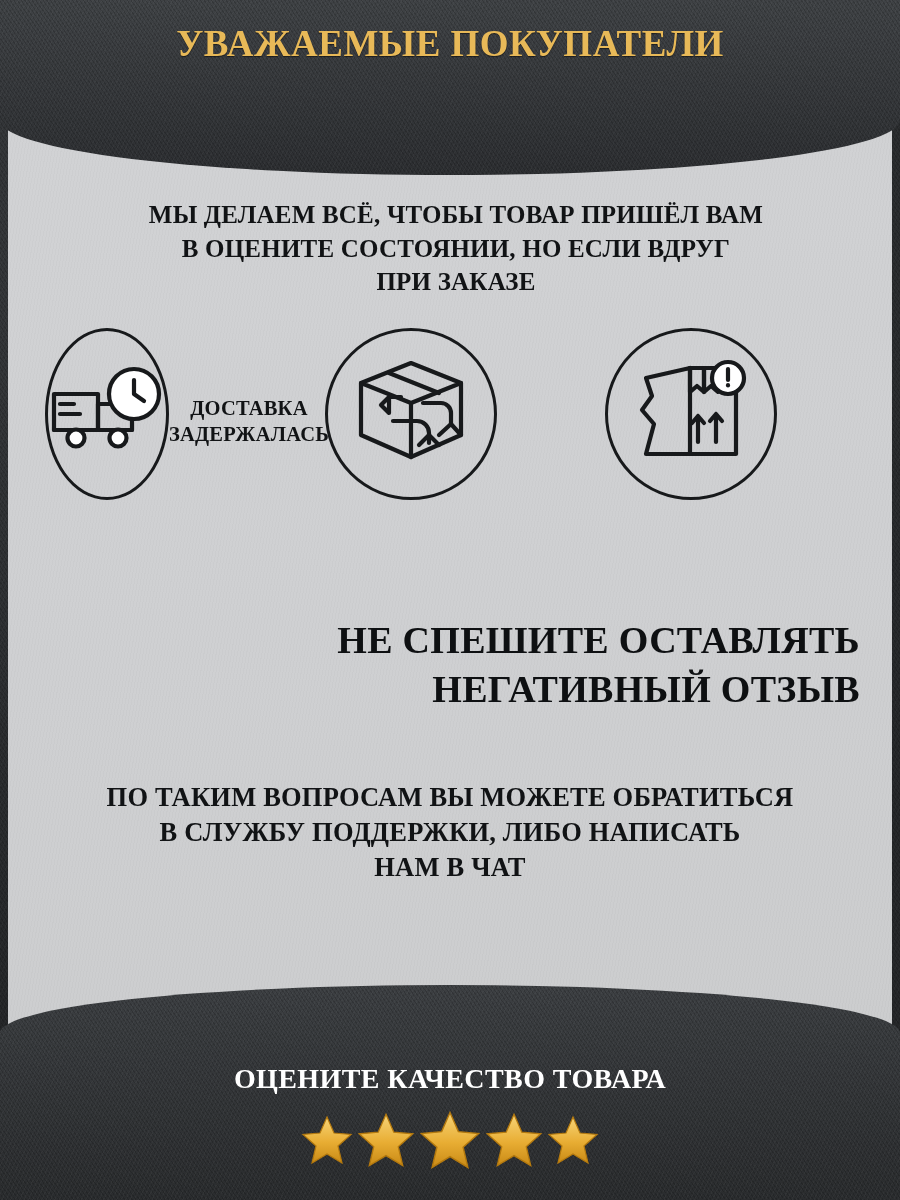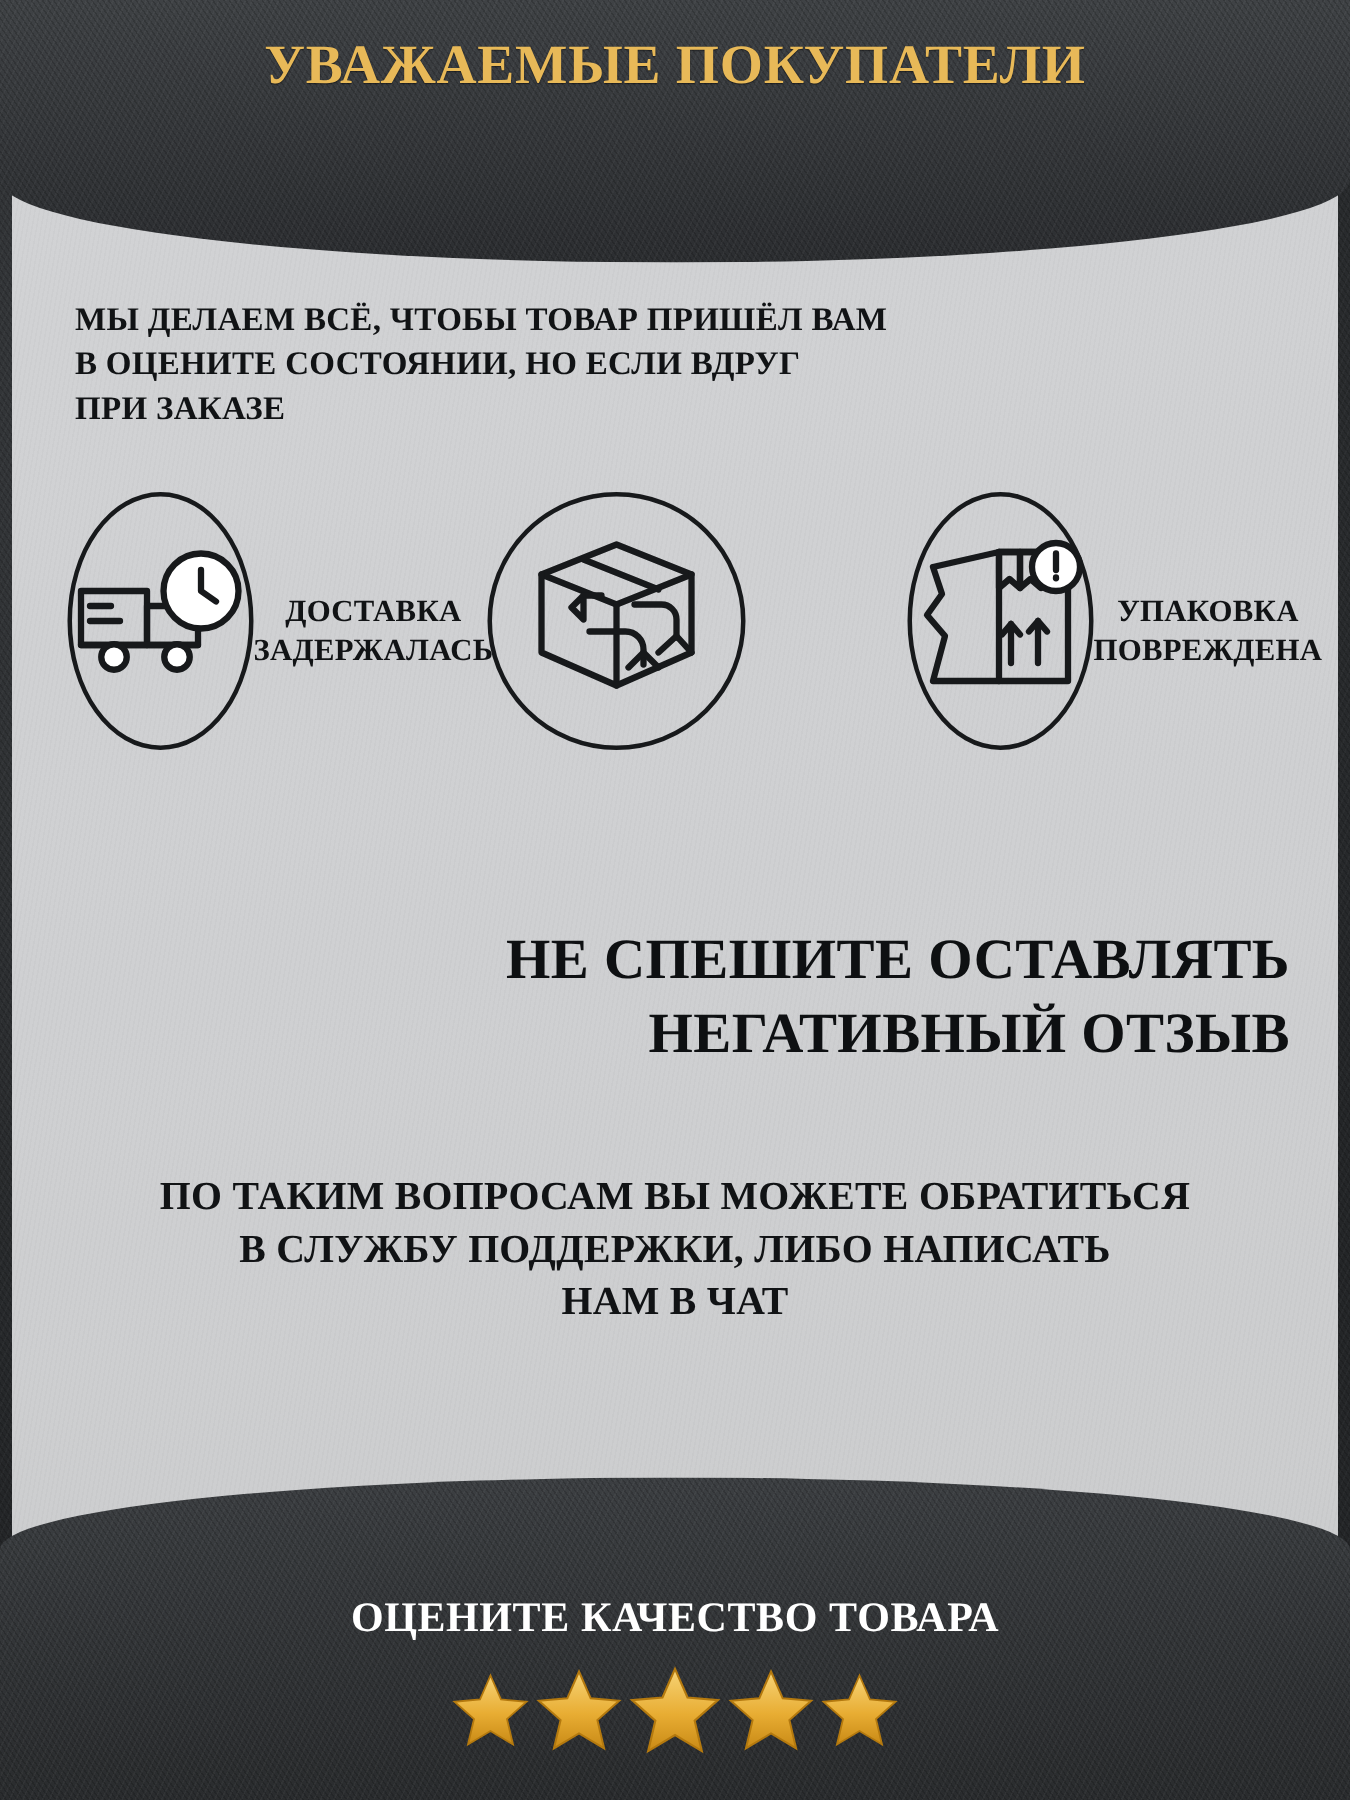--- a/index.html
+++ b/index.html
@@ -83,23 +83,24 @@
     line-height: 1.22;
     color: #ffffff;
     letter-spacing: 0.4px;
   }
 
   
   .intro {
     position: absolute;
     left: 50px; right: 38px;
     top: 198px;
+    text-align: center;
     z-index: 5;
     color: #111315;
-    font-size: 22px;
+    font-size: 25px;
     font-weight: bold;
     line-height: 1.34;
     letter-spacing: 0.2px;
   }
 
   
   .icons {
     position: absolute;
     left: 30px; right: 30px;
     top: 328px;
@@ -254,24 +255,20 @@
           <path d="M58 10 L72 10 L72 34 L65 28 L58 34 Z"></path>
           <path d="M72 10 L86 10 L86 34 L79 28 L72 34 Z"></path>
           <path d="M66 84 V58 M66 58 l-6 7 M66 58 l6 7"></path>
           <path d="M84 84 V56 M84 56 l-6 7 M84 56 l6 7"></path>
           <circle cx="96" cy="20" r="16" fill="#fff"></circle>
           <path d="M96 11 v11"></path>
           <path d="M96 27 v0.5"></path>
         </svg>
       </span>
     </div>
-    <div class="icon-caption">
-      <div>УПАКОВКА</div>
-      <div>ПОВРЕЖДЕНА</div>
-    </div>
   </div>
 
 </div>
 
 <div class="callout">
   <div>НЕ СПЕШИТЕ ОСТАВЛЯТЬ</div>
   <div>НЕГАТИВНЫЙ ОТЗЫВ</div>
 </div>
 
 <div class="support">

